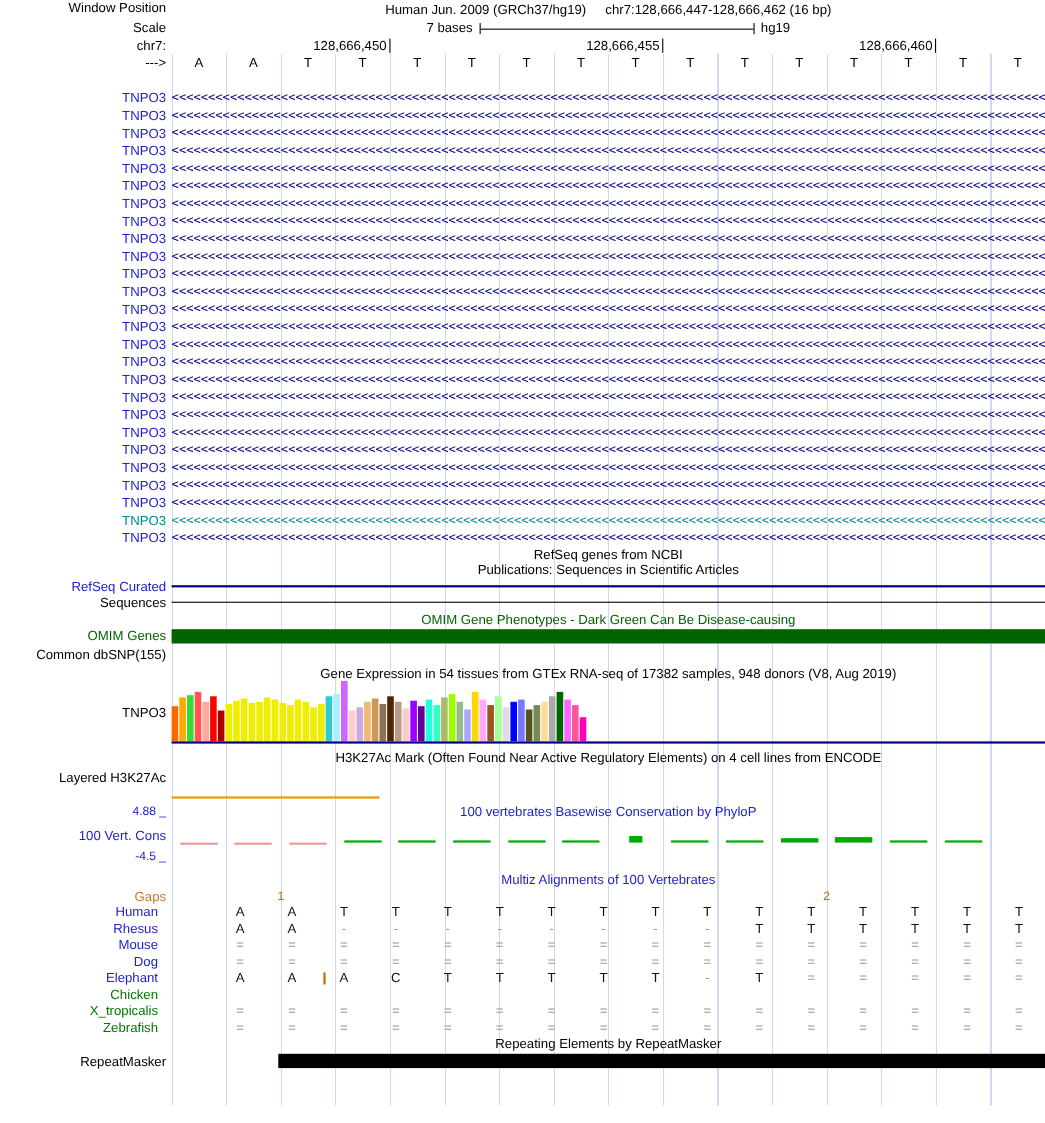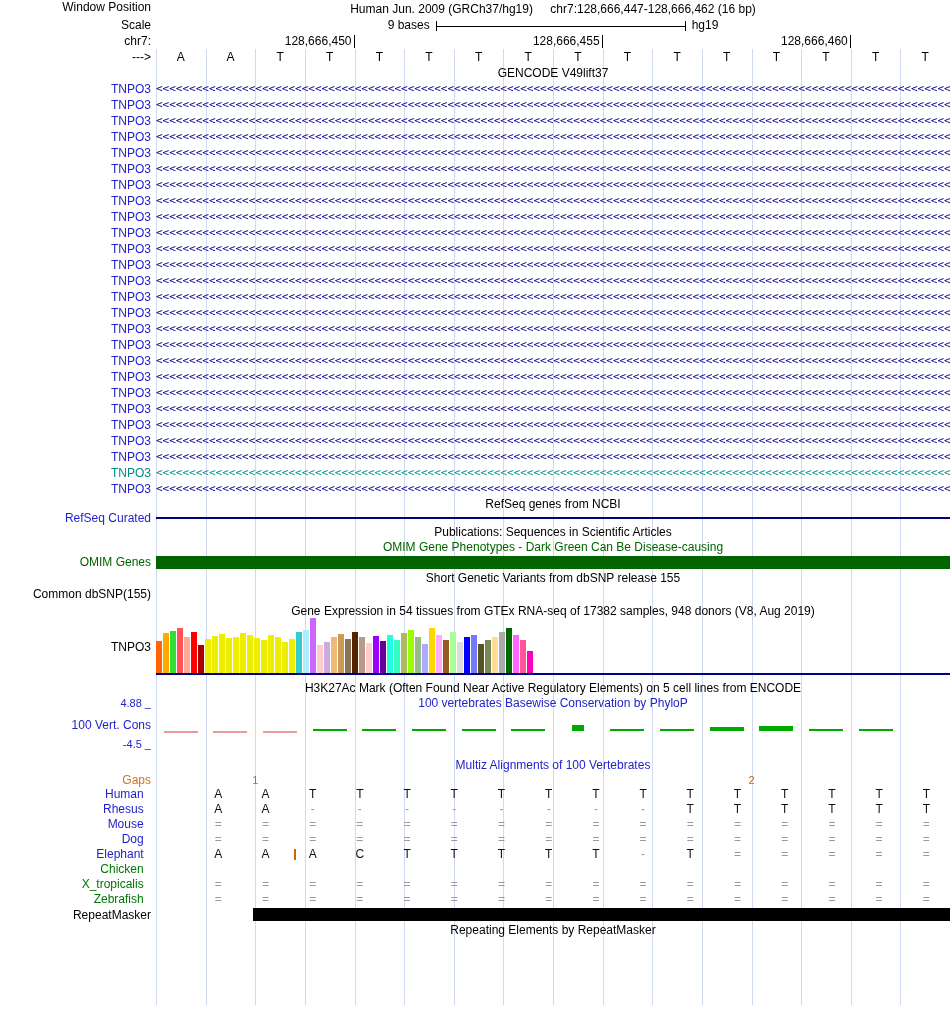--- a/index.html
+++ b/index.html
@@ -84,21 +84,21 @@
     <div class="lbl black">Window Position</div>
     <div class="trk center">
       <span>Human Jun. 2009 (GRCh37/hg19)</span>
       <span class="gapspan">chr7:128,666,447-128,666,462 (16 bp)</span>
     </div>
   </div>
 
   <div class="row r-scale">
     <div class="lbl black">Scale</div>
     <div class="trk scaleflex">
-      <span>9 bases</span>
+      <span>7 bases</span>
       <div class="scalebar"></div>
       <span>hg19</span>
     </div>
   </div>
 
   <div class="row r-coords">
     <div class="lbl black">chr7:</div>
     <div class="trk" id="coords">
         <span class="coordlabel" style="left: 198.5px;">128,666,450</span>
         <div class="coordtick" style="left: 197.5px;"></div>
@@ -126,21 +126,20 @@
         <div class="col">T</div>
         <div class="col">T</div>
         <div class="col">T</div>
         <div class="col">T</div>
         <div class="col">T</div>
       </div>
   </div>
 
   <div class="row title h16">
     <div class="lbl"></div>
-    <div class="trk center">GENCODE V49lift37</div>
   </div>
   <div id="generows">
       <div class="row generow">
         <div class="lbl" style="color: rgb(34, 34, 204);">TNPO3</div>
         <div class="trk arrows" style="color: rgb(0, 0, 128);">&lt;&lt;&lt;&lt;&lt;&lt;&lt;&lt;&lt;&lt;&lt;&lt;&lt;&lt;&lt;&lt;&lt;&lt;&lt;&lt;&lt;&lt;&lt;&lt;&lt;&lt;&lt;&lt;&lt;&lt;&lt;&lt;&lt;&lt;&lt;&lt;&lt;&lt;&lt;&lt;&lt;&lt;&lt;&lt;&lt;&lt;&lt;&lt;&lt;&lt;&lt;&lt;&lt;&lt;&lt;&lt;&lt;&lt;&lt;&lt;&lt;&lt;&lt;&lt;&lt;&lt;&lt;&lt;&lt;&lt;&lt;&lt;&lt;&lt;&lt;&lt;&lt;&lt;&lt;&lt;&lt;&lt;&lt;&lt;&lt;&lt;&lt;&lt;&lt;&lt;&lt;&lt;&lt;&lt;&lt;&lt;&lt;&lt;&lt;&lt;&lt;&lt;&lt;&lt;&lt;&lt;&lt;&lt;&lt;&lt;&lt;&lt;&lt;&lt;&lt;&lt;&lt;&lt;&lt;&lt;&lt;&lt;&lt;&lt;&lt;&lt;&lt;&lt;&lt;&lt;&lt;&lt;&lt;&lt;&lt;&lt;&lt;&lt;&lt;&lt;&lt;&lt;&lt;&lt;&lt;&lt;&lt;&lt;&lt;&lt;</div>
       </div>
       <div class="row generow">
         <div class="lbl" style="color: rgb(34, 34, 204);">TNPO3</div>
         <div class="trk arrows" style="color: rgb(0, 0, 128);">&lt;&lt;&lt;&lt;&lt;&lt;&lt;&lt;&lt;&lt;&lt;&lt;&lt;&lt;&lt;&lt;&lt;&lt;&lt;&lt;&lt;&lt;&lt;&lt;&lt;&lt;&lt;&lt;&lt;&lt;&lt;&lt;&lt;&lt;&lt;&lt;&lt;&lt;&lt;&lt;&lt;&lt;&lt;&lt;&lt;&lt;&lt;&lt;&lt;&lt;&lt;&lt;&lt;&lt;&lt;&lt;&lt;&lt;&lt;&lt;&lt;&lt;&lt;&lt;&lt;&lt;&lt;&lt;&lt;&lt;&lt;&lt;&lt;&lt;&lt;&lt;&lt;&lt;&lt;&lt;&lt;&lt;&lt;&lt;&lt;&lt;&lt;&lt;&lt;&lt;&lt;&lt;&lt;&lt;&lt;&lt;&lt;&lt;&lt;&lt;&lt;&lt;&lt;&lt;&lt;&lt;&lt;&lt;&lt;&lt;&lt;&lt;&lt;&lt;&lt;&lt;&lt;&lt;&lt;&lt;&lt;&lt;&lt;&lt;&lt;&lt;&lt;&lt;&lt;&lt;&lt;&lt;&lt;&lt;&lt;&lt;&lt;&lt;&lt;&lt;&lt;&lt;&lt;&lt;&lt;&lt;&lt;&lt;&lt;&lt;</div>
       </div>
@@ -239,48 +238,50 @@
       <div class="row generow">
         <div class="lbl" style="color: rgb(34, 34, 204);">TNPO3</div>
         <div class="trk arrows" style="color: rgb(0, 0, 128);">&lt;&lt;&lt;&lt;&lt;&lt;&lt;&lt;&lt;&lt;&lt;&lt;&lt;&lt;&lt;&lt;&lt;&lt;&lt;&lt;&lt;&lt;&lt;&lt;&lt;&lt;&lt;&lt;&lt;&lt;&lt;&lt;&lt;&lt;&lt;&lt;&lt;&lt;&lt;&lt;&lt;&lt;&lt;&lt;&lt;&lt;&lt;&lt;&lt;&lt;&lt;&lt;&lt;&lt;&lt;&lt;&lt;&lt;&lt;&lt;&lt;&lt;&lt;&lt;&lt;&lt;&lt;&lt;&lt;&lt;&lt;&lt;&lt;&lt;&lt;&lt;&lt;&lt;&lt;&lt;&lt;&lt;&lt;&lt;&lt;&lt;&lt;&lt;&lt;&lt;&lt;&lt;&lt;&lt;&lt;&lt;&lt;&lt;&lt;&lt;&lt;&lt;&lt;&lt;&lt;&lt;&lt;&lt;&lt;&lt;&lt;&lt;&lt;&lt;&lt;&lt;&lt;&lt;&lt;&lt;&lt;&lt;&lt;&lt;&lt;&lt;&lt;&lt;&lt;&lt;&lt;&lt;&lt;&lt;&lt;&lt;&lt;&lt;&lt;&lt;&lt;&lt;&lt;&lt;&lt;&lt;&lt;&lt;&lt;&lt;</div>
       </div>
     </div>
 
   <div class="row title h14">
     <div class="lbl"></div>
     <div class="trk center">RefSeq genes from NCBI</div>
   </div>
+  <div class="row title">
+    <div class="lbl"></div>
+    <div class="trk center">Publications: Sequences in Scientific Articles</div>
+  </div>
+
   <div class="row r-refseq">
     <div class="lbl">RefSeq Curated</div>
     <div class="trk">
         <div class="refline" id="refline" style="background: rgb(0, 0, 128);"></div>
       </div>
   </div>
-
-  <div class="row title">
-    <div class="lbl"></div>
-    <div class="trk center">Publications: Sequences in Scientific Articles</div>
+  <div class="row r-seqs">
+    <div class="lbl black">Sequences</div>
+    <div class="trk">
+        <div class="publine" id="publine" style="background: rgb(0, 0, 0);"></div>
+      </div>
   </div>
 
 
   <div class="row title">
     <div class="lbl"></div>
     <div class="trk center dgreen">OMIM Gene Phenotypes - Dark Green Can Be Disease-causing</div>
   </div>
   <div class="row r-omim">
     <div class="lbl dgreen">OMIM Genes</div>
     <div class="trk">
         <div class="omimbar" id="omimbar" style="background: rgb(0, 100, 0);"></div>
       </div>
   </div>
 
-  <div class="row title">
-    <div class="lbl"></div>
-    <div class="trk center">Short Genetic Variants from dbSNP release 155</div>
-  </div>
   <div class="row r-dbsnp">
     <div class="lbl black">Common dbSNP(155)</div>
     <div class="trk"></div>
   </div>
 
   <div class="row title h16">
     <div class="lbl"></div>
     <div class="trk center">Gene Expression in 54 tissues from GTEx RNA-seq of 17382 samples, 948 donors (V8, Aug 2019)</div>
   </div>
   <div class="row r-gtex">
@@ -343,21 +344,27 @@
           <div class="gtexbar" style="height: 22px; background: rgb(255, 0, 187);"></div>
         </div>
       <div class="gtexbase" id="gtexbase" style="background: rgb(0, 0, 128);"></div>
     </div>
   </div>
 
   <div class="sp6"></div>
 
   <div class="row title">
     <div class="lbl"></div>
-    <div class="trk center">H3K27Ac Mark (Often Found Near Active Regulatory Elements) on 5 cell lines from ENCODE</div>
+    <div class="trk center">H3K27Ac Mark (Often Found Near Active Regulatory Elements) on 4 cell lines from ENCODE</div>
+  </div>
+  <div class="row r-h3k">
+    <div class="lbl black">Layered H3K27Ac</div>
+    <div class="trk">
+        <div class="h3kline" id="h3kline" style="background: rgb(238, 152, 0);"></div>
+      </div>
   </div>
 
   <div class="row r-pptitle">
     <div class="lbl">4.88 _</div>
     <div class="trk center blue">100 vertebrates Basewise Conservation by PhyloP</div>
   </div>
   <div class="row r-phylop">
     <div class="lbl">
       <span class="ppname">100 Vert. Cons</span>
       <span class="pplim">-4.5 _</span>
@@ -559,25 +566,25 @@
           <div class="col tok" style="color: rgb(153, 153, 153);">=</div>
           <div class="col tok" style="color: rgb(153, 153, 153);">=</div>
           <div class="col tok" style="color: rgb(153, 153, 153);">=</div>
           <div class="col tok" style="color: rgb(153, 153, 153);">=</div>
           <div class="col tok" style="color: rgb(153, 153, 153);">=</div>
           <div class="col tok" style="color: rgb(153, 153, 153);">=</div>
         </div>
       </div>
     </div>
 
+  <div class="row title">
+    <div class="lbl"></div>
+    <div class="trk center">Repeating Elements by RepeatMasker</div>
+  </div>
   <div class="row r-rmsk">
     <div class="lbl black">RepeatMasker</div>
     <div class="trk">
         <div class="rmskbar" id="rmskbar" style="background: rgb(0, 0, 0); left: 12.2%;"></div>
       </div>
   </div>
-  <div class="row title">
-    <div class="lbl"></div>
-    <div class="trk center">Repeating Elements by RepeatMasker</div>
-  </div>
 
   <div class="filler"></div>
 </div>
 
 </body></html>

